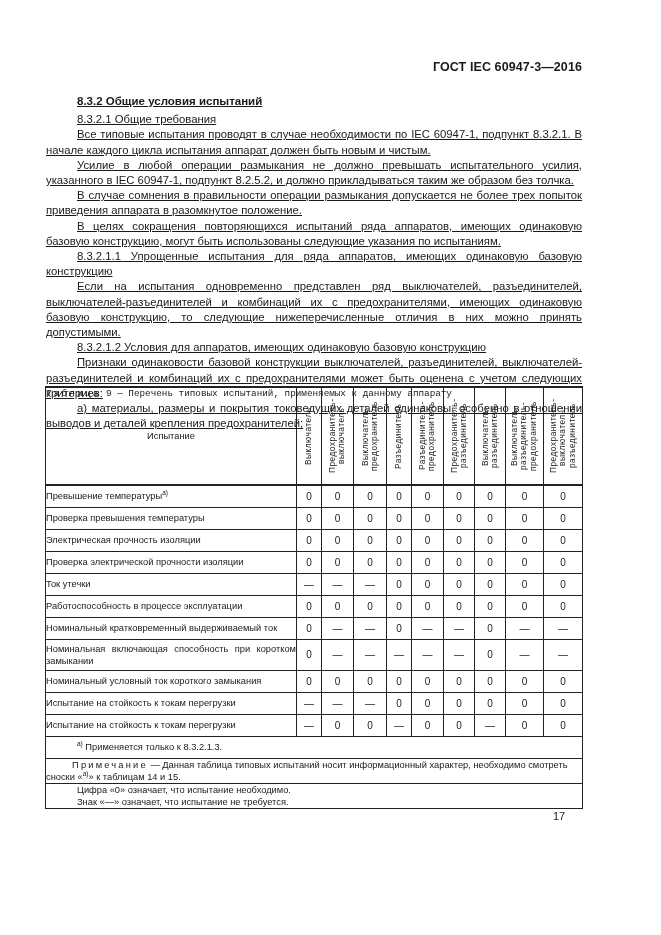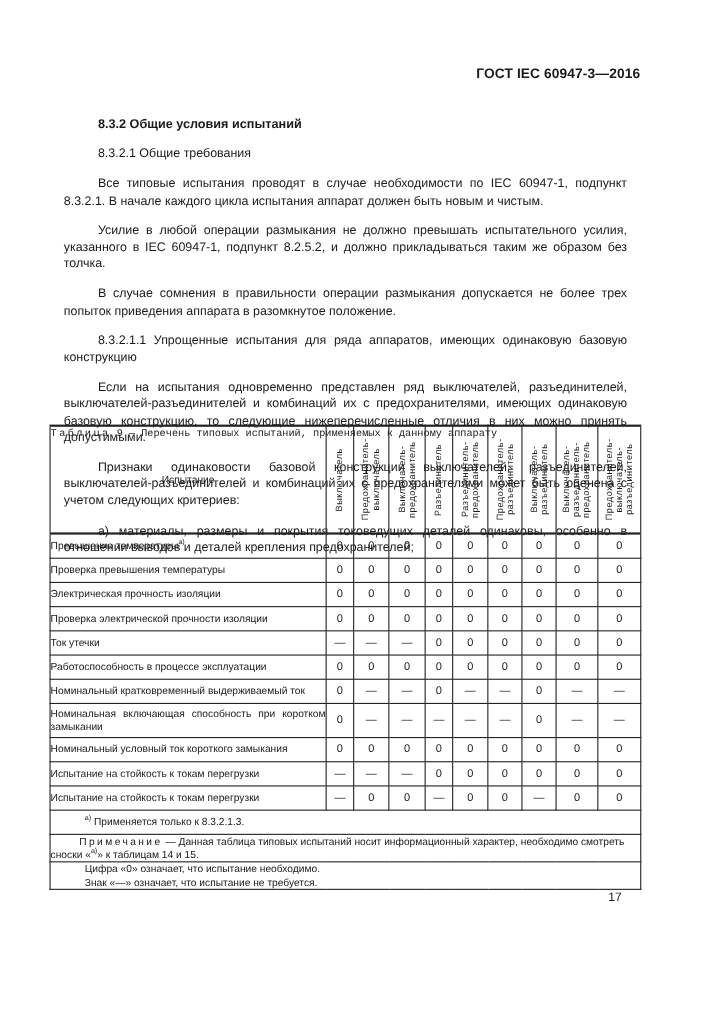--- a/index.html
+++ b/index.html
@@ -8,21 +8,21 @@
     font-family: "Liberation Sans", sans-serif; color: #1a1a1a;
   }
   .header-code {
     position: absolute; top: 60px; right: 79px;
     font-size: 12.5px; font-weight: bold; letter-spacing: 0.1px; text-align: center;
   }
   .body-text {
     position: absolute; left: 46px; top: 94px; width: 536px;
     font-size: 11.3px; line-height: 15.2px; text-align: justify;
   }
-  .body-text p { margin: 12px; text-indent: 31px; }
+  .body-text p { margin: 0; text-indent: 31px; text-decoration: underline; }
   .body-text p.heading { font-weight: bold; font-size: 11.5px; margin-bottom: 3px; }
   .body-text p.item { text-indent: 31px; }
   .caption {
     position: absolute; left: 46px; top: 388px;
     font-size: 9.3px;
     font-family: Liberation Mono, monospace;
   }
   .spaced { letter-spacing: 2.2px; }
   table.tests {
     position: absolute; left: 45px; top: 386px;
@@ -59,22 +59,24 @@
 <body>
 
 <div class="header-code">ГОСТ IEC 60947-3—2016</div>
 
 <div class="body-text">
   <p class="heading">8.3.2 Общие условия испытаний</p>
   <p>8.3.2.1 Общие требования</p>
   <p>Все типовые испытания проводят в случае необходимости по IEC 60947-1, подпункт 8.3.2.1. В начале каждого цикла испытания аппарат должен быть новым и чистым.</p>
   <p>Усилие в любой операции размыкания не должно превышать испытательного усилия, указанного в IEC 60947-1, подпункт 8.2.5.2, и должно прикладываться таким же образом без толчка.</p>
   <p>В случае сомнения в правильности операции размыкания допускается не более трех попыток приведения аппарата в разомкнутое положение.</p>
+  <p>В целях сокращения повторяющихся испытаний ряда аппаратов, имеющих одинаковую базовую конструкцию, могут быть использованы следующие указания по испытаниям.</p>
   <p>8.3.2.1.1 Упрощенные испытания для ряда аппаратов, имеющих одинаковую базовую конструкцию</p>
   <p>Если на испытания одновременно представлен ряд выключателей, разъединителей, выключателей-разъединителей и комбинаций их с предохранителями, имеющих одинаковую базовую конструкцию, то следующие нижеперечисленные отличия в них можно принять допустимыми.</p>
+  <p>8.3.2.1.2 Условия для аппаратов, имеющих одинаковую базовую конструкцию</p>
   <p>Признаки одинаковости базовой конструкции выключателей, разъединителей, выключателей-разъединителей и комбинаций их с предохранителями может быть оценена с учетом следующих критериев:</p>
   <p class="item">а) материалы, размеры и покрытия токоведущих деталей одинаковы, особенно в отношении выводов и деталей крепления предохранителей;</p>
 </div>
 
 <div class="caption"><span class="spaced">Таблица</span><span> 9 — Перечень типовых испытаний, применяемых к данному аппарату</span></div>
 
 <table class="tests">
   <colgroup>
     <col style="width:251px">
     <col style="width:25px">

